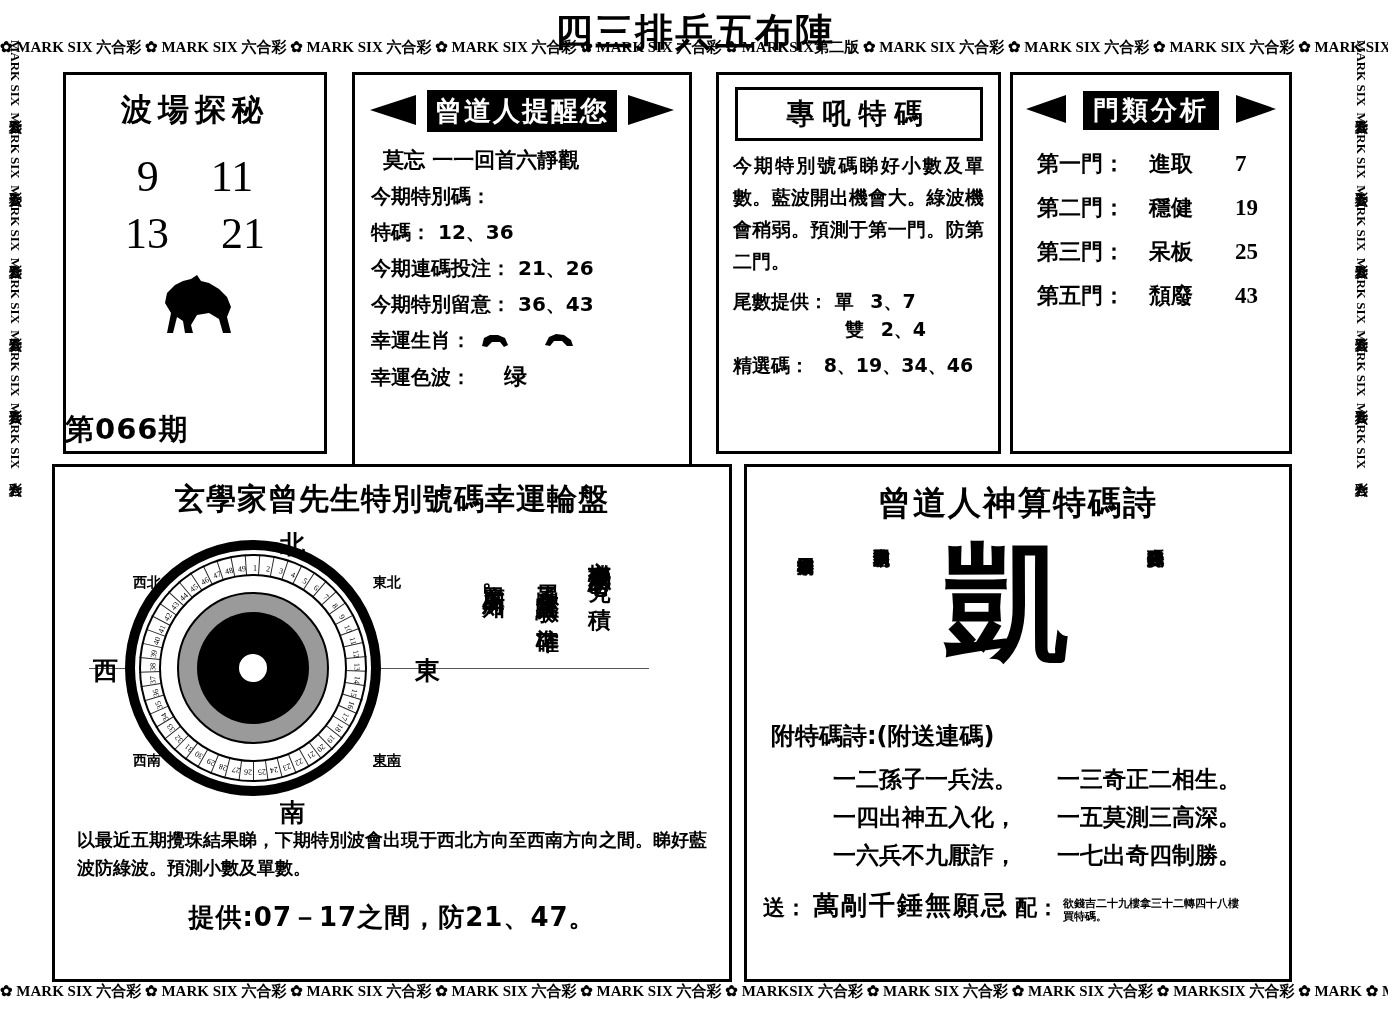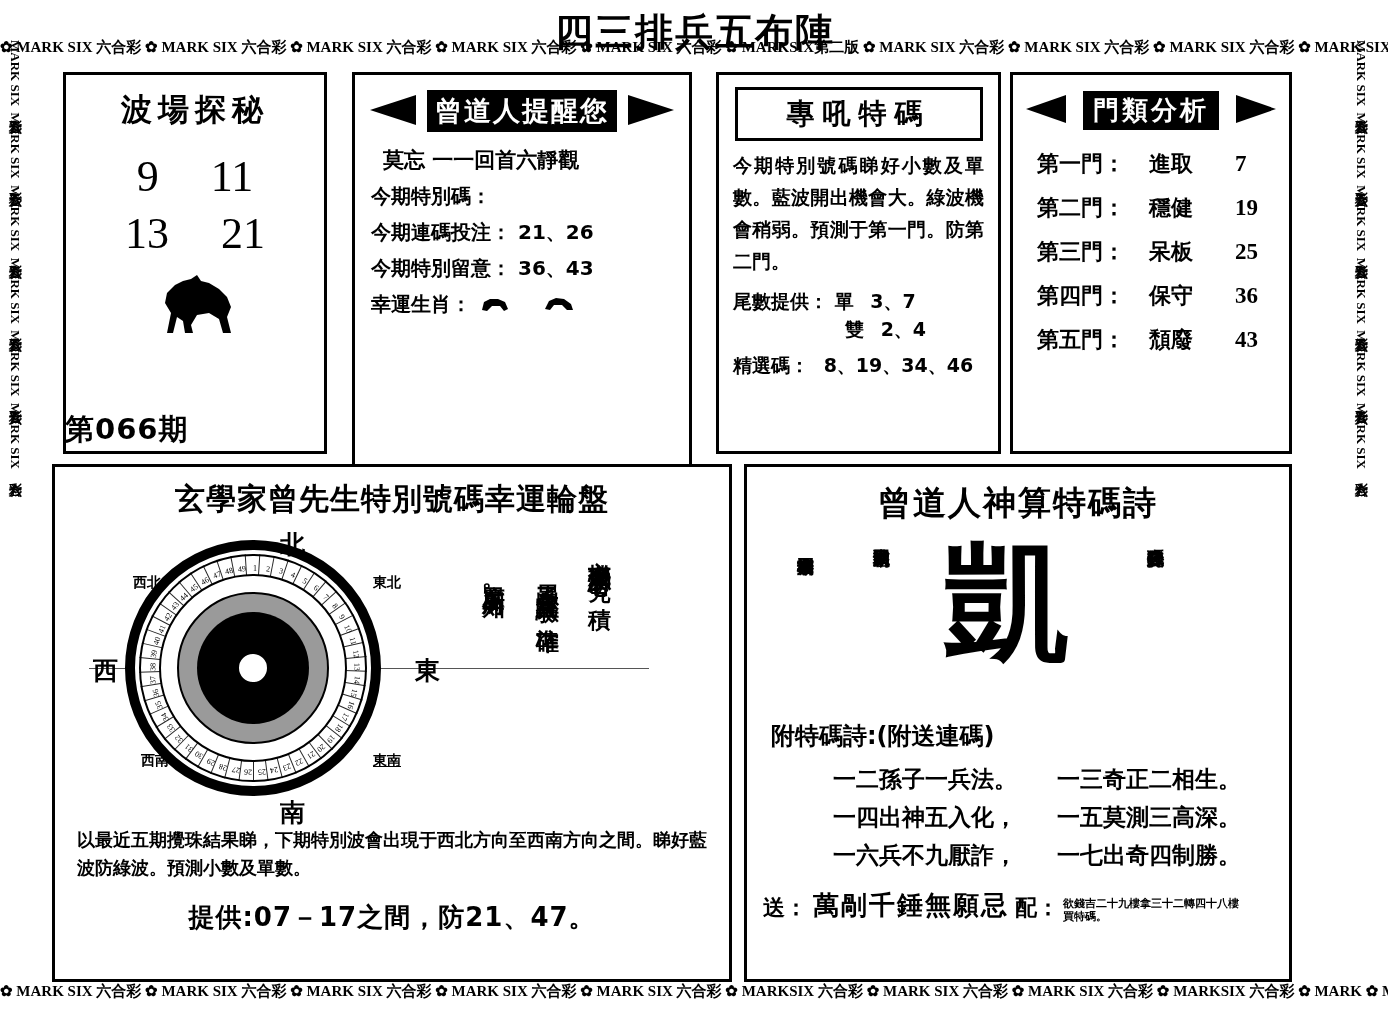--- a/index.html
+++ b/index.html
@@ -145,21 +145,21 @@
     transform:translate(-50%,-50%);
   }
   .dir{position:absolute;font-size:25px;font-weight:bold;}
   .dir-n{left:165px;top:-6px;}
   .dir-s{left:165px;top:262px;}
   .dir-w{left:-22px;top:120px;}
   .dir-e{left:300px;top:120px;}
   .dir-sm{font-size:14px;font-weight:bold;position:absolute;}
   .dir-nw{left:18px;top:40px;}
   .dir-ne{left:258px;top:40px;}
-  .dir-sw{left:18px;top:218px;margin-left:8px;}
+  .dir-sw{left:18px;top:218px;}
   .dir-se{left:258px;top:218px;text-decoration:underline;}
   .hline{position:absolute;left:34px;top:148px;width:560px;height:1px;background:#555;}
 
   .vcol{
     position:absolute;writing-mode:vertical-rl;text-orientation:upright;
     font-size:23px;font-weight:bold;line-height:30px;letter-spacing:3px;
   }
   .vcol1{left:530px;top:22px;height:250px;}
   .vcol2{left:478px;top:46px;height:230px;}
   .vcol3{left:424px;top:46px;height:230px;}
@@ -230,38 +230,46 @@
 
   <div class="box" id="box-remind">
     <div class="banner">
       <span class="bg-left"></span>
       <span class="bg-right"></span>
       <span class="btxt">曾道人提醒您</span>
     </div>
     <div class="rm-line big rm-ind">莫忘 一一回首六靜觀</div>
     <div class="rm-line">今期特別碼：</div>
     <div class="rm-line">
+      <span>特碼：</span>
+      <span>12、36</span>
+    </div>
+    <div class="rm-line">
       <span>今期連碼投注：</span>
       <span>21、26</span>
     </div>
     <div class="rm-line">
       <span>今期特別留意：</span>
       <span>36、43</span>
     </div>
     <div class="rm-line">
       <span>幸運生肖：</span>
       <span class="zodiac">
         <svg width="34" height="20" viewBox="0 0 34 20" style="vertical-align:middle">
             <path fill="#000" d="M4 15 L6 7 L12 4 L20 4 L27 7 L30 14 L26 16 L22 11 L14 11 L9 16 Z"></path>
           </svg>
         <svg width="34" height="20" viewBox="0 0 34 20" style="vertical-align:middle">
             <path fill="#000" d="M3 14 L7 6 L14 3 L22 4 L29 9 L31 15 L25 15 L20 10 L12 10 L8 15 Z"></path>
           </svg>
       </span>
     </div>
+    <div class="rm-line">
+      <span>幸運色波：</span>
+      <span style="margin-left:26px;font-size:23px;">绿</span>
+    </div>
   </div>
 
   <div class="box" id="box-zhuan">
     <div class="zh-title">專吼特碼</div>
     <div class="zh-body">今期特別號碼睇好小數及單數。藍波開出機會大。綠波機會稍弱。預測于第一門。防第二門。</div>
     <div class="zh-tail">
       <span class="lab">尾數提供：</span>
       <span>單</span>
       <span style="margin-left:10px">3、7</span>
       <div style="margin-left:112px">
@@ -288,25 +296,20 @@
     </div>
     <div class="men-row">
       <span class="k">第二門：</span>
       <span class="v">穩健</span>
       <span class="n">19</span>
     </div>
     <div class="men-row">
       <span class="k">第三門：</span>
       <span class="v">呆板</span>
       <span class="n">25</span>
-    </div>
-    <div class="men-row">
-      <span class="k">第四門：</span>
-      <span class="v">保守</span>
-      <span class="n">36</span>
     </div>
     <div class="men-row">
       <span class="k">第五門：</span>
       <span class="v">頹廢</span>
       <span class="n">43</span>
     </div>
   </div>
 
   <div class="box" id="box-wheel">
     <div class="wheel-title">玄學家曾先生特別號碼幸運輪盤</div>

